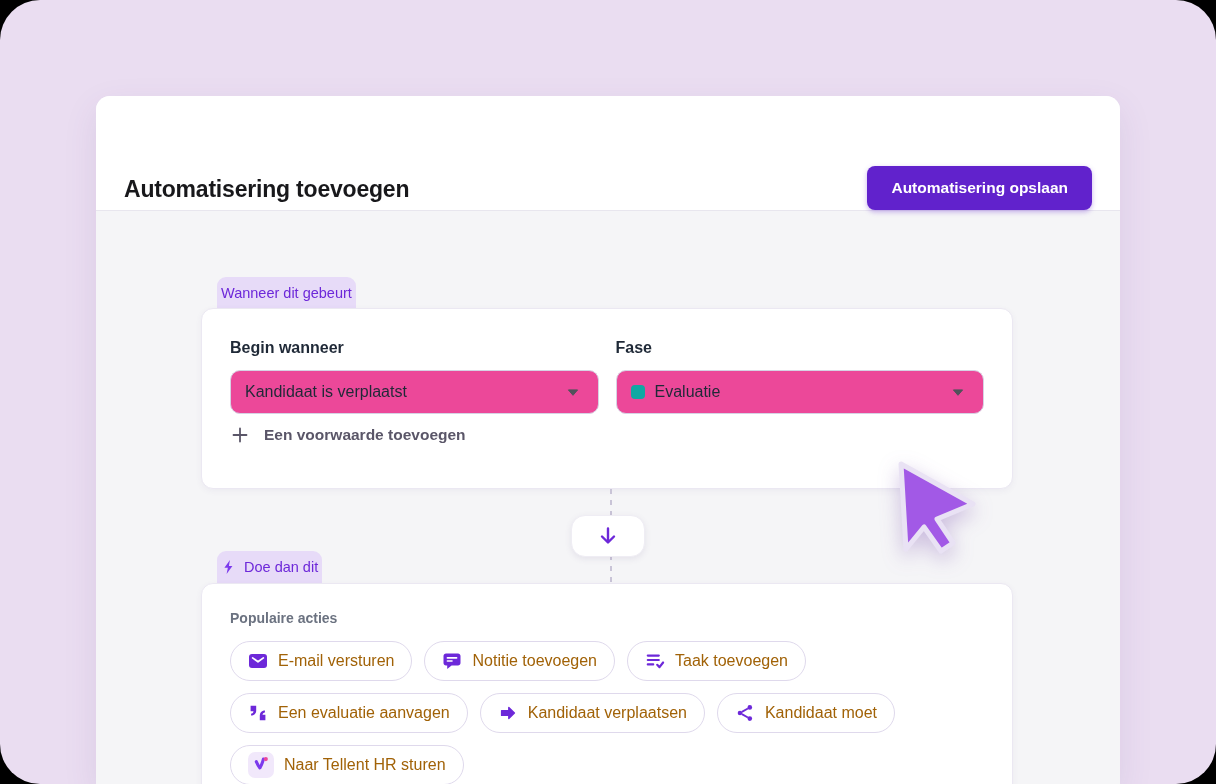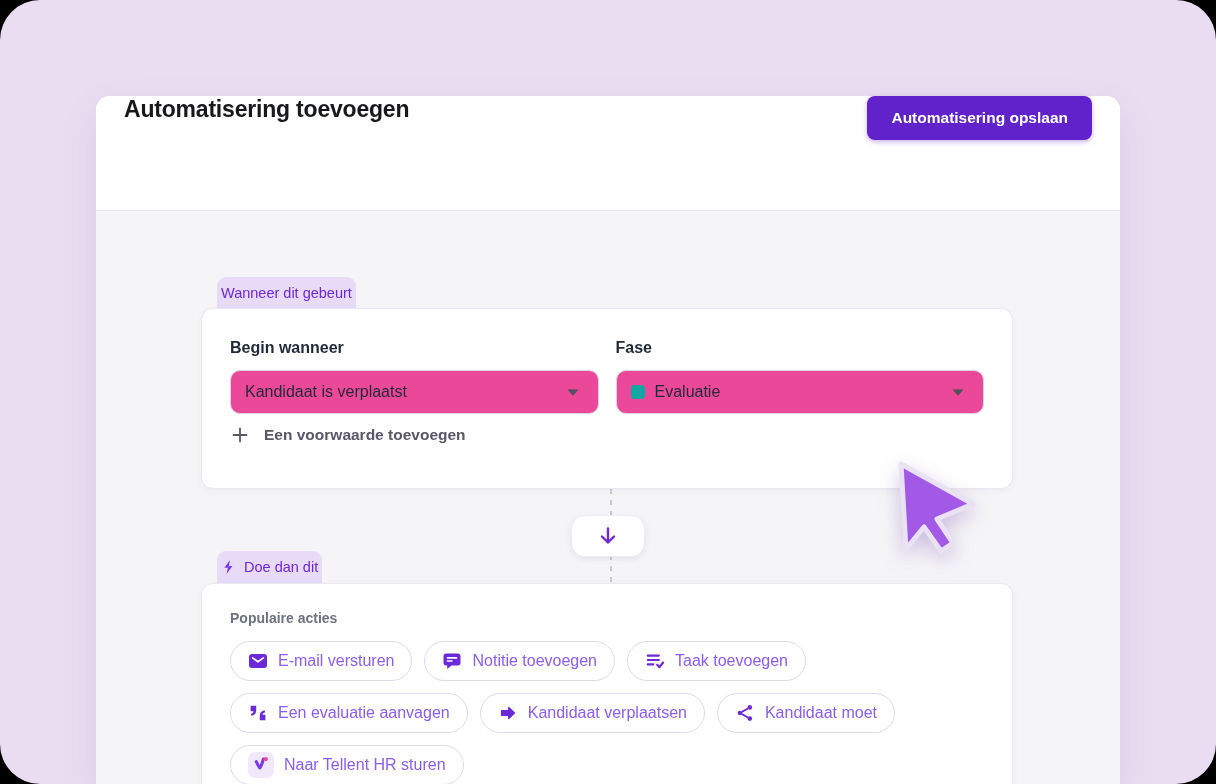--- a/index.html
+++ b/index.html
@@ -7,21 +7,21 @@
   body { font-family:"Liberation Sans","DejaVu Sans",sans-serif; }
 
   .stage { position:absolute; inset:0; border-radius:40px; background:#EADDF1; overflow:hidden; }
 
   
   .modal { position:absolute; left:96px; top:96px; width:1024px; height:688px;
            background:#F5F5F7; border-radius:14px 14px 0 0;
            box-shadow:0 12px 34px rgba(86,60,130,0.10); }
   .modal-header { position:relative; height:115px; background:#fff;
                   border-radius:14px 14px 0 0; border-bottom:1px solid #E8E6EE;
-                  display:flex; align-items:flex-start; justify-content:space-between;
+                  display:flex; align-items:flex-end; justify-content:space-between;
                   padding:0 28px; }
   .hdr-title { font-size:23px; font-weight:700; color:#18181B; letter-spacing:-0.2px; margin-bottom:7px; }
   .hdr-sub { font-size:16px; color:#5B566B; }
   .hdr-link { color:#7C3AED; cursor:pointer; }
   .save-btn { background:#6122CC; color:#fff; border:none; border-radius:8px;
               height:44px; padding:0 24px; font-size:15.5px; font-weight:600;
               font-family:inherit; cursor:pointer;
               box-shadow:0 2px 5px rgba(97,34,204,0.35); }
 
   .modal-body { position:absolute; top:115px; left:0; right:0; bottom:0; }
@@ -56,21 +56,21 @@
   .arrow-pill { position:absolute; left:475px; top:304px; width:74px; height:42px;
                 background:#fff; border:1px solid #EFEDF4; border-radius:14px;
                 display:flex; align-items:center; justify-content:center; cursor:pointer;
                 box-shadow:0 2px 6px rgba(90,70,130,0.10); }
 
   
   .popular-label { font-size:14px; font-weight:600; color:#6B7280; margin-bottom:15px; }
   .chips { display:flex; flex-wrap:wrap; gap:12px; }
   .chip { display:flex; align-items:center; gap:10px; height:40px; padding:0 17px;
           background:#fff; border:1px solid #DFD9EC; border-radius:20px;
-          font-size:16px; color:#8b5cf6; font-family:inherit; cursor:pointer; }
+          font-size:16px; color:#a16207; font-family:inherit; cursor:pointer; }
   .chip svg { flex:0 0 auto; }
 
   
   .cursor { position:absolute; left:890px; top:455px; pointer-events:none;
             filter:drop-shadow(0 7px 10px rgba(100,50,160,0.28)); }
 </style>
 </head>
 <body>
 
 <div class="stage">

